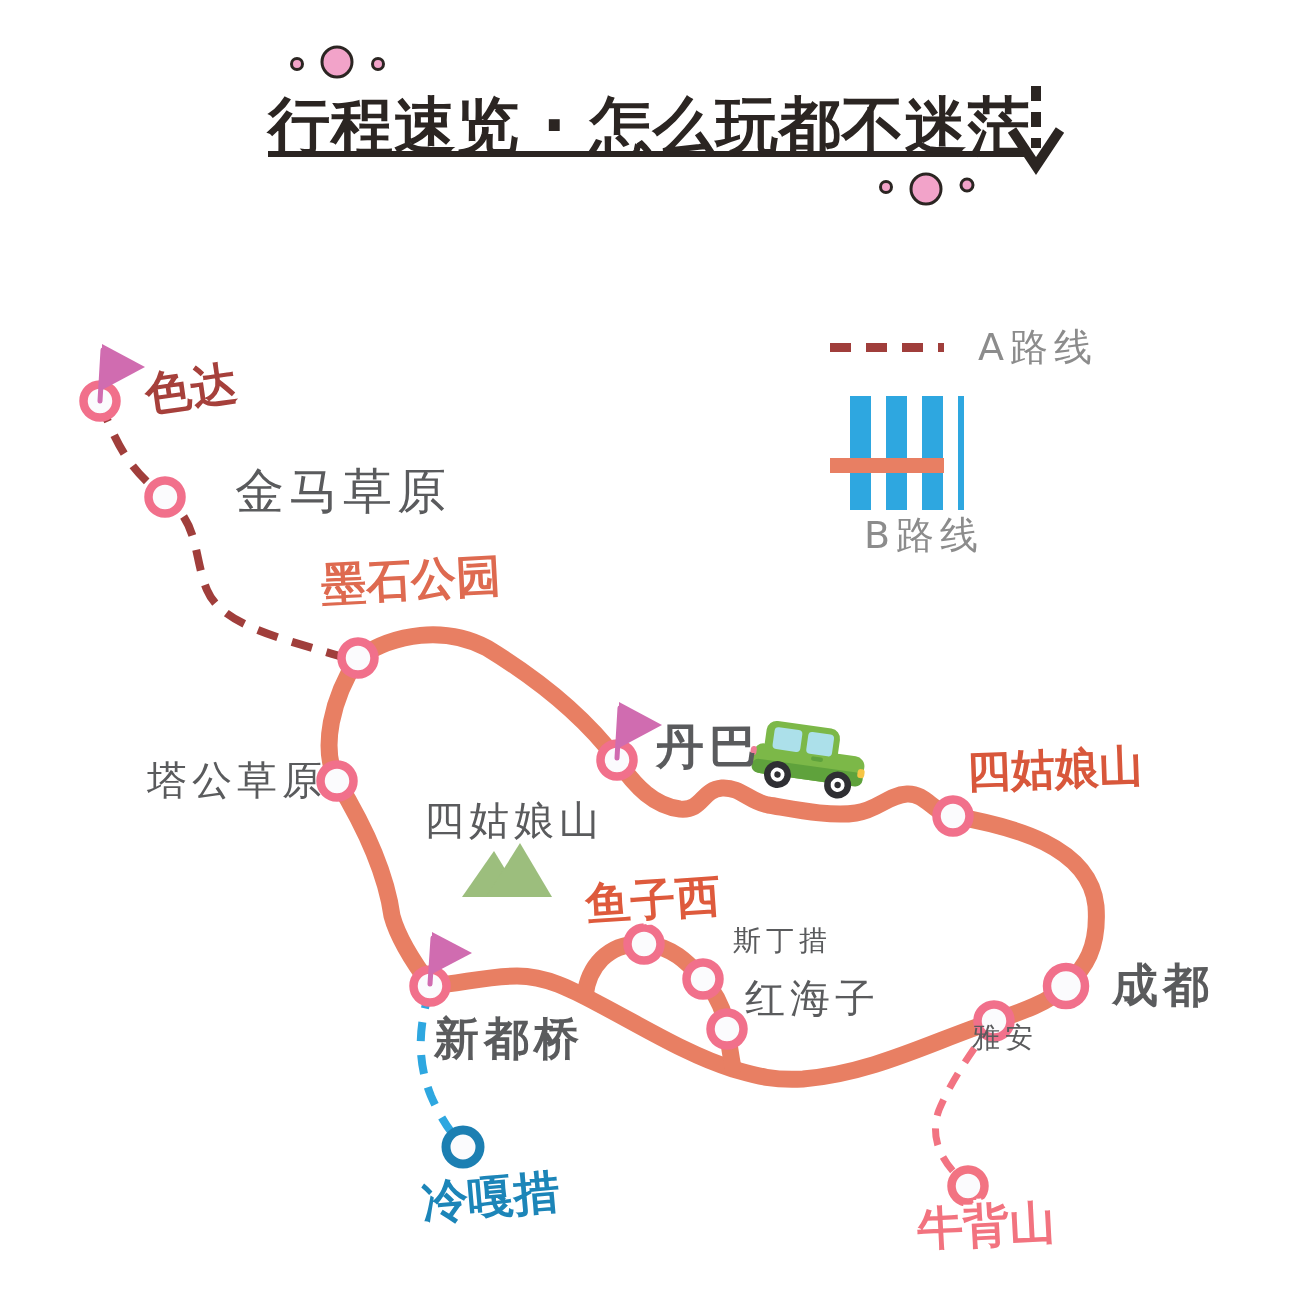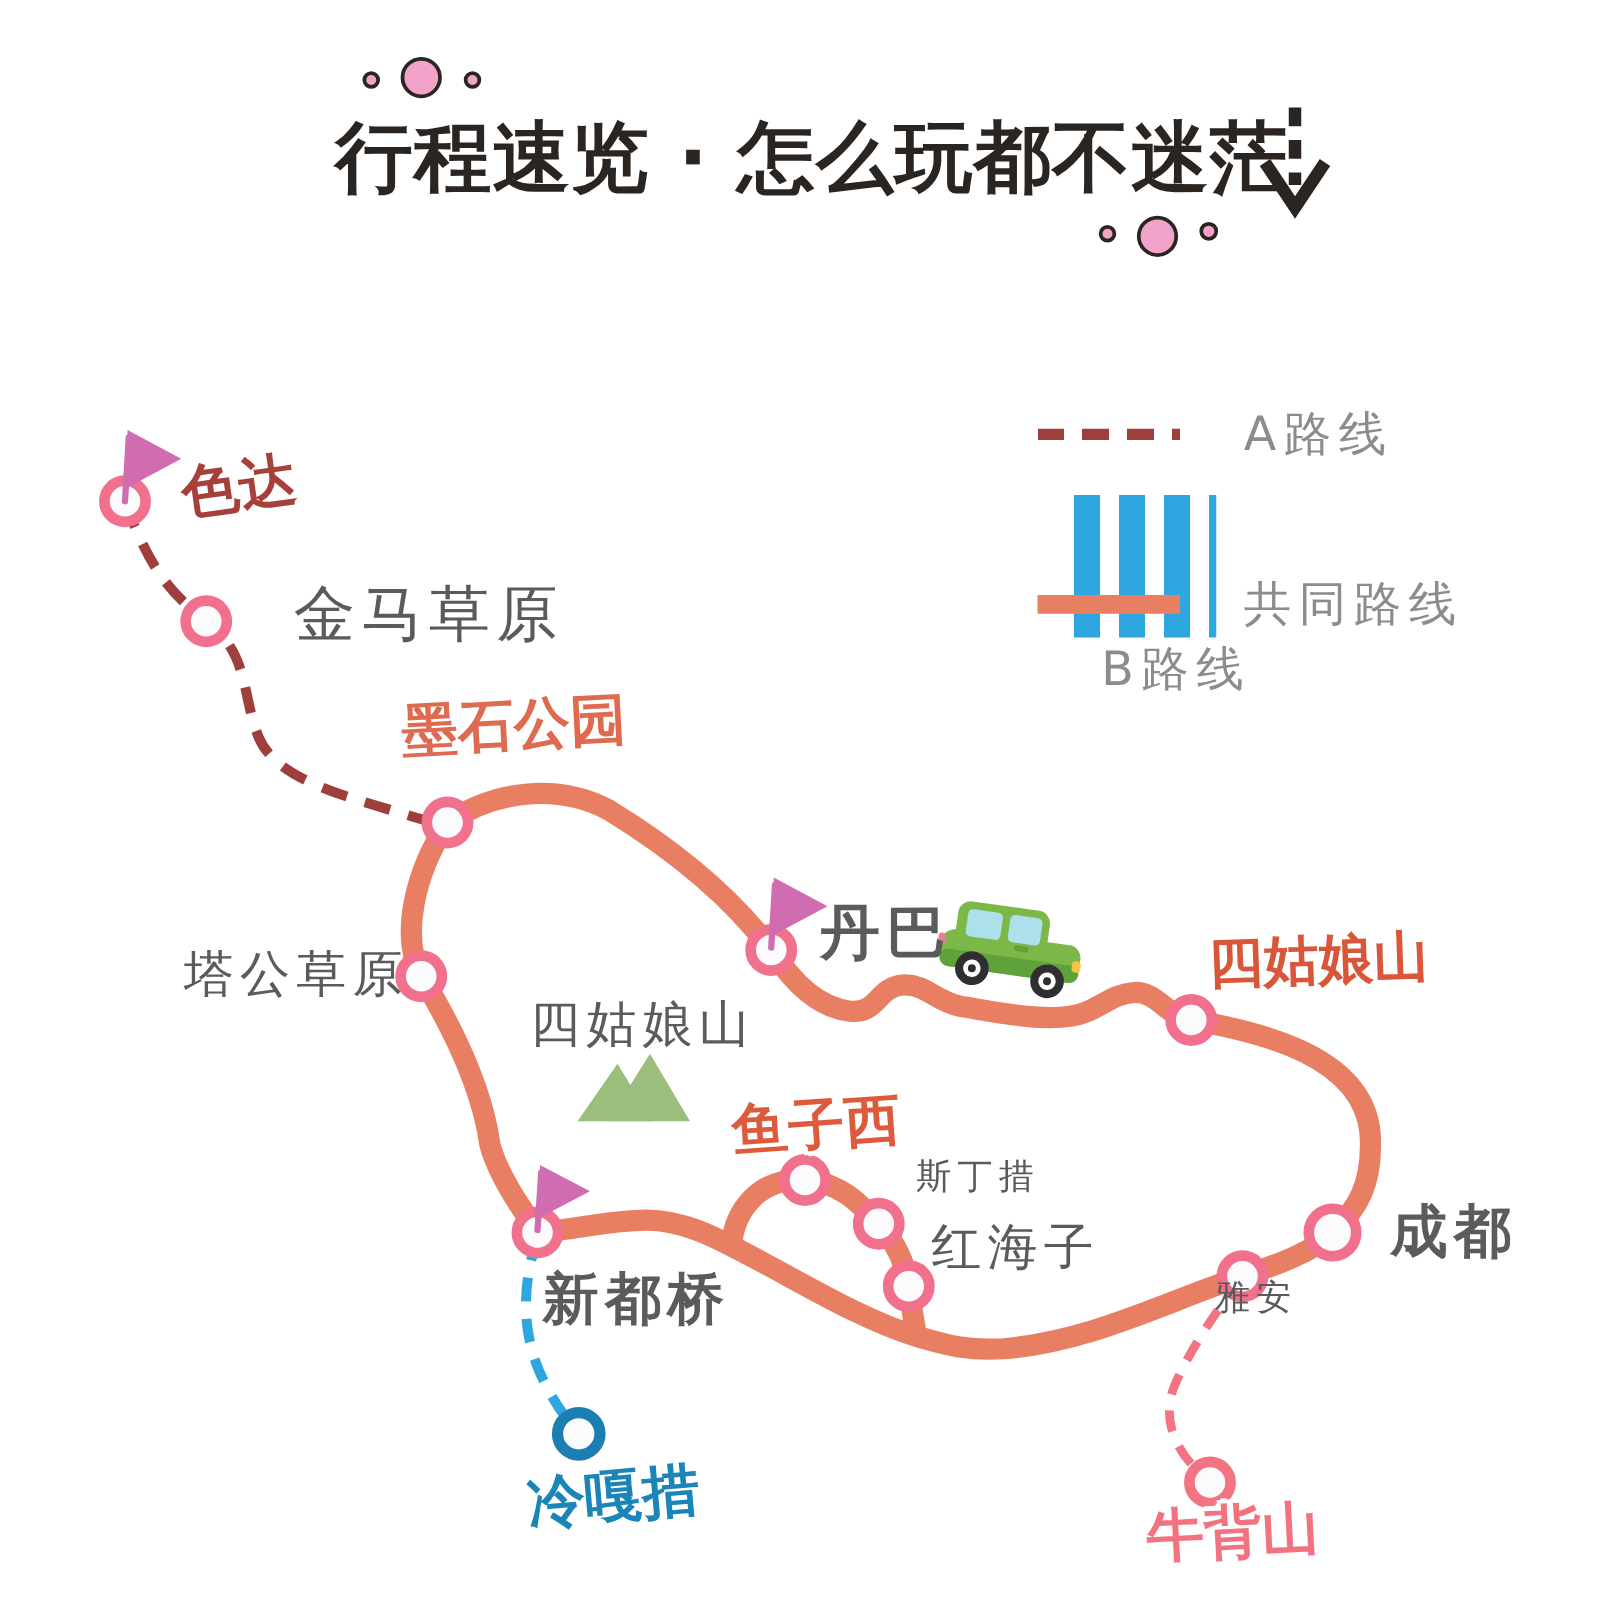--- a/index.html
+++ b/index.html
@@ -24,28 +24,28 @@
   .node.blue{stroke:var(--nodeBlue);stroke-width:9;}
   .node.side{stroke:var(--routeSide);}
   .flag-pole{stroke:var(--flag);stroke-width:5;stroke-linecap:round;}
   .flag-tri{fill:var(--flag);}
   .decor-dot{fill:var(--dotPink);stroke:var(--title);stroke-width:3;}
   .arrow{stroke:var(--title);fill:none;}
 
   .page-title{
     position:absolute;left:268px;top:84px;width:740px;
     font-size:62px;font-weight:bold;color:var(--title);
-    letter-spacing:1px;white-space:nowrap;
+    letter-spacing:1px;white-space:nowrap;text-decoration:underline;
   }
   .legend-row{position:absolute;left:830px;display:flex;align-items:center;}
   .legend-swatch{width:114px;flex:0 0 114px;}
   .legend-swatch.dash-a{height:9px;background:repeating-linear-gradient(90deg,var(--routeA) 0 21px,transparent 21px 36px);}
   .legend-swatch.dash-b{height:9px;background:repeating-linear-gradient(90deg,var(--routeB) 0 21px,transparent 21px 36px);}
   .legend-swatch.solid{height:15px;background:var(--routeCommon);}
-  .legend-label{margin-left:51px;font-size:38px;color:var(--legendText);letter-spacing:6px;}
+  .legend-label{margin-left:34px;font-size:38px;color:var(--legendText);letter-spacing:6px;}
 
   .lbl{position:absolute;white-space:nowrap;line-height:1;}
   .lbl.gray{color:var(--labelGray);font-weight:500;letter-spacing:5px;}
   .lbl.slant{font-weight:600;}
   .lbl.fancy{
     font-weight:800;transform-origin:left top;
     text-shadow:-3px -3px 0 #fff,3px -3px 0 #fff,-3px 3px 0 #fff,3px 3px 0 #fff,
                 -4px 0 0 #fff,4px 0 0 #fff,0 -4px 0 #fff,0 4px 0 #fff;
   }
 </style>
@@ -171,21 +171,20 @@
   <div class="legend-row" style="top:322px;">
     <div class="legend-swatch dash-a"></div>
     <span class="legend-label">A路线</span>
   </div>
   <div class="legend-row" style="top:396px;flex-direction:column;">
     <div class="legend-swatch dash-b"></div>
     <span class="legend-label">B路线</span>
   </div>
   <div class="legend-row" style="top:458px;">
     <div class="legend-swatch solid"></div>
-    <span class="legend-label">共同路线</span>
   </div>
 </div>
 
 <div>
   <span class="lbl fancy" style="left:142px;top:372px;font-size:46px;color:var(--seda);transform:rotate(-8deg);">色达</span>
   <span class="lbl gray" style="left:207px;top:467px;font-size:49px;margin-left:28px;">金马草原</span>
   <span class="lbl fancy" style="left:320px;top:562px;font-size:45px;color:var(--moshi);transform:rotate(-3deg);">墨石公园</span>
   <span class="lbl gray" style="left:147px;top:760px;font-size:40px;">塔公草原</span>
   <span class="lbl gray slant" style="left:656px;top:722px;font-size:48px;">丹巴</span>
   <span class="lbl fancy" style="left:966px;top:750px;font-size:44px;color:var(--siguniang);transform:rotate(-2deg);">四姑娘山</span>

